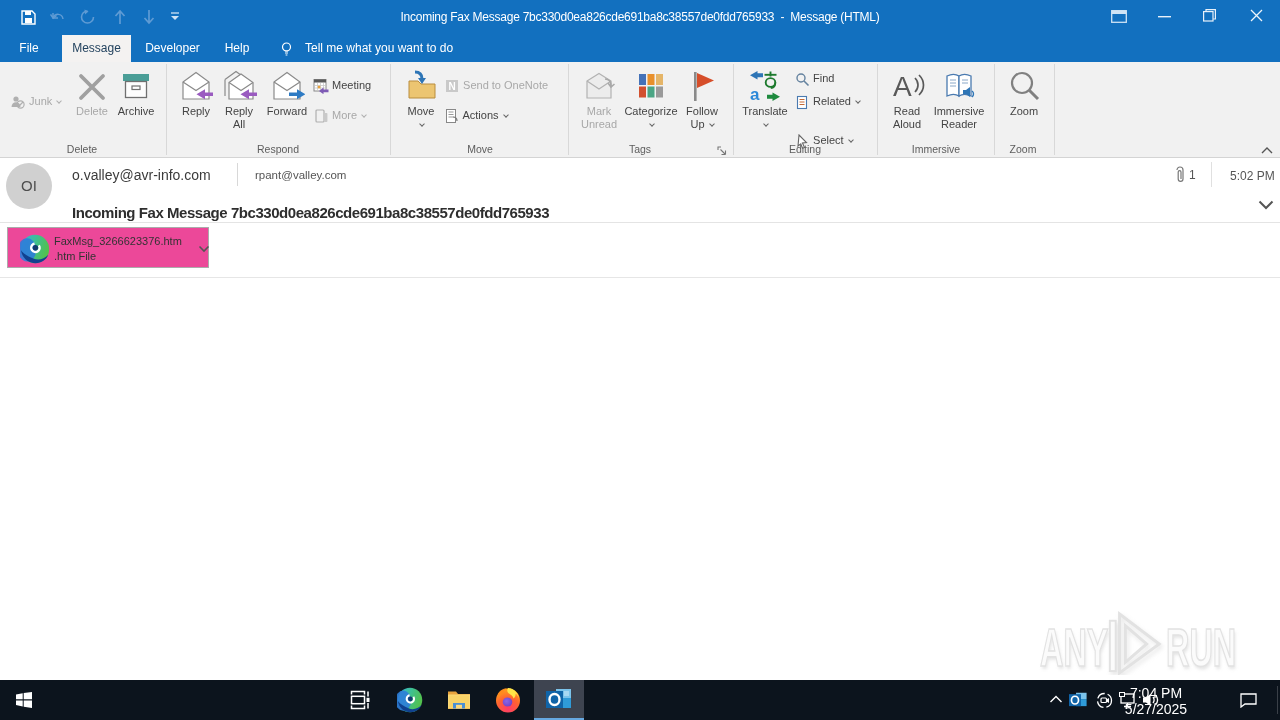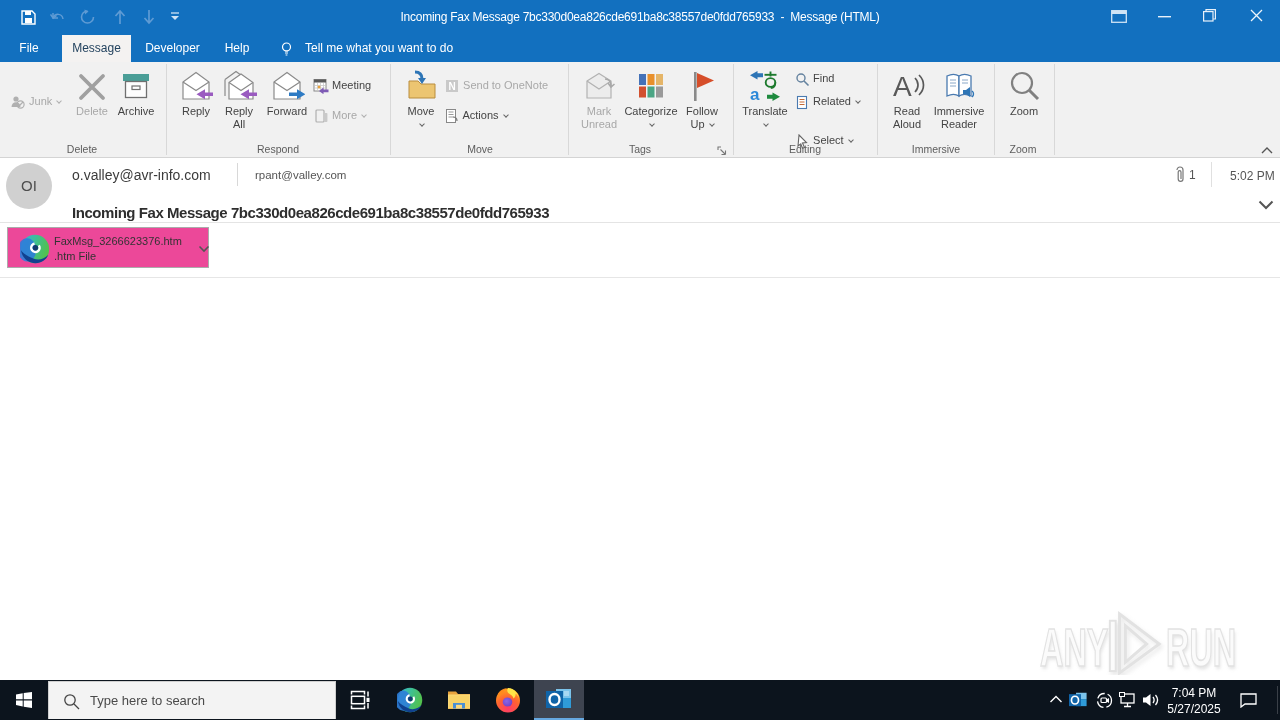--- a/index.html
+++ b/index.html
@@ -46,21 +46,21 @@
 
 #wm { position:absolute; left:1036px; top:608px; width:210px; height:72px; }
 .wmtext { position:absolute; font-size:54px; font-weight:bold; color:#fbfbfb; -webkit-text-stroke:1.6px #e2e2e2; letter-spacing:0px; transform:scale(0.6,1.0); transform-origin:left top; text-shadow:2px 3px 4px rgba(160,160,160,0.28); }
 
 
 #taskbar { position:absolute; left:0; top:680px; width:1280px; height:40px; background:#0c141d; }
 #searchbox { position:absolute; left:48px; top:1px; width:288px; height:38px; background:#f3f3f3; border:1px solid #cfcfcf; border-bottom:none; }
 #searchtext { position:absolute; left:41px; top:11px; font-size:13px; color:#4a4a4a; }
 #olbtn { position:absolute; left:534px; top:0px; width:50px; height:40px; background:#3e4450; }
 #olunder { position:absolute; left:0px; bottom:0px; width:50px; height:2px; background:#66a8e0; }
-#traytime { position:absolute; left:1158px; top:5px; width:72px; text-align:center; color:#fff; font-size:12px; line-height:16px; }
+#traytime { position:absolute; left:1120px; top:5px; width:72px; text-align:center; color:#fff; font-size:14px; line-height:16px; }
 </style>
 </head>
 <body>
 <svg width="0" height="0" style="position:absolute">
   <defs>
     <linearGradient id="egbase" x1="0" y1="0" x2="1" y2="0.35">
         <stop offset="0" stop-color="#35b4e0"></stop>
         <stop offset="0.55" stop-color="#3fc090"></stop>
         <stop offset="1" stop-color="#52c14f"></stop>
       </linearGradient>
@@ -383,27 +383,20 @@
   </svg>
 </div>
 
 <div id="taskbar">
   <svg class="abs" style="left:15px;top:11px" width="18" height="18" viewBox="0 0 18 18">
       <path d="M1 3.6 L7.7 2.3 V8.3 H1 z" fill="#fff"></path>
       <path d="M8.7 2.1 L17 0.9 V8.3 H8.7 z" fill="#fff"></path>
       <path d="M1 9.4 H7.7 V15.4 L1 14.1 z" fill="#fff"></path>
       <path d="M8.7 9.4 H17 V16.9 L8.7 15.7 z" fill="#fff"></path>
     </svg>
-  <div id="searchbox">
-    <svg class="abs" style="left:14px;top:11px" width="17" height="17" viewBox="0 0 17 17">
-        <circle cx="7" cy="7" r="5.2" fill="none" stroke="#444" stroke-width="1.3"></circle>
-        <path d="M11 11 L16 16" stroke="#444" stroke-width="1.3"></path>
-      </svg>
-    <div id="searchtext">Type here to search</div>
-  </div>
 
   <svg class="abs" style="left:349px;top:10px" width="21" height="20" viewBox="0 0 21 20">
     <path d="M2.5 4.5 V1.5 H15.5 V4.5 M2.5 15.5 v3 H15.5 v-3" fill="none" stroke="#fff" stroke-width="1.5"></path>
     <rect x="2.5" y="6.3" width="13" height="7.4" fill="none" stroke="#fff" stroke-width="1.5"></rect>
     <path d="M19 1.5 v5 M19 13 v5.5" stroke="#fff" stroke-width="1.5"></path>
     <rect x="17.5" y="7.8" width="3" height="4.2" fill="#fff"></rect>
   </svg>
 
   <svg class="abs" style="left:397px;top:7px" width="26" height="26" viewBox="0 0 36 36">
       <use href="#edgelogo"></use>

